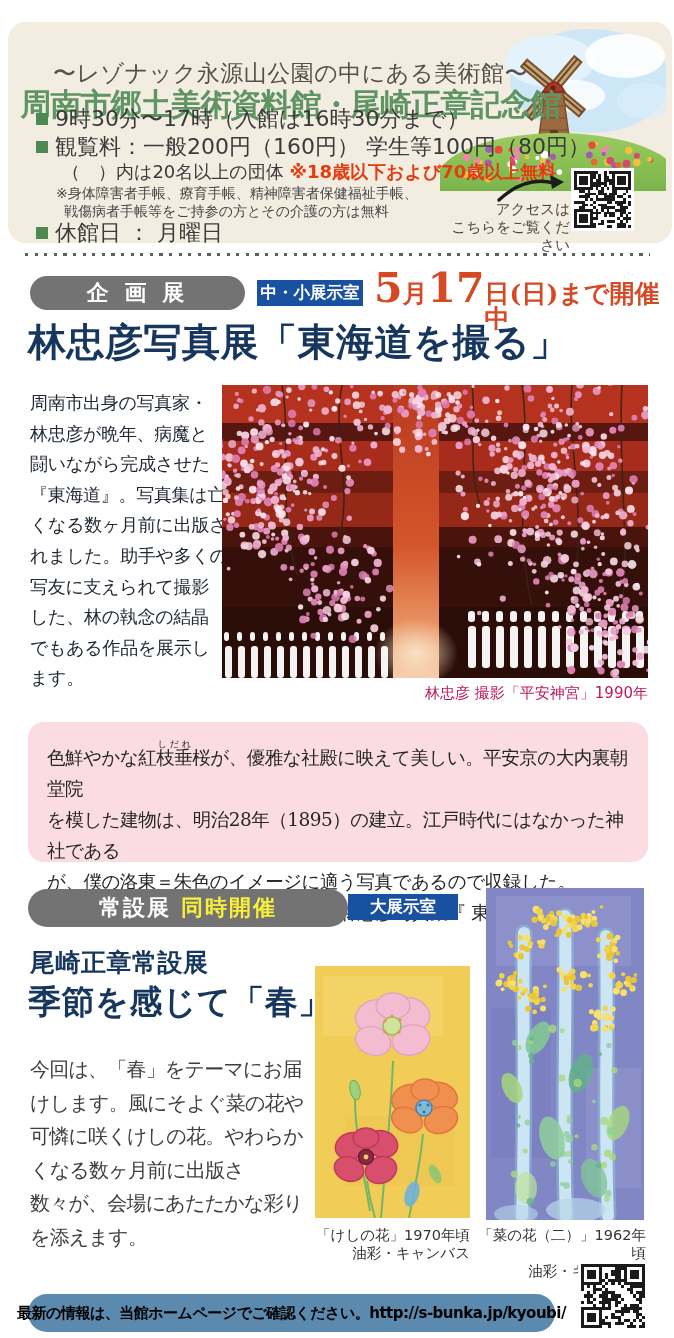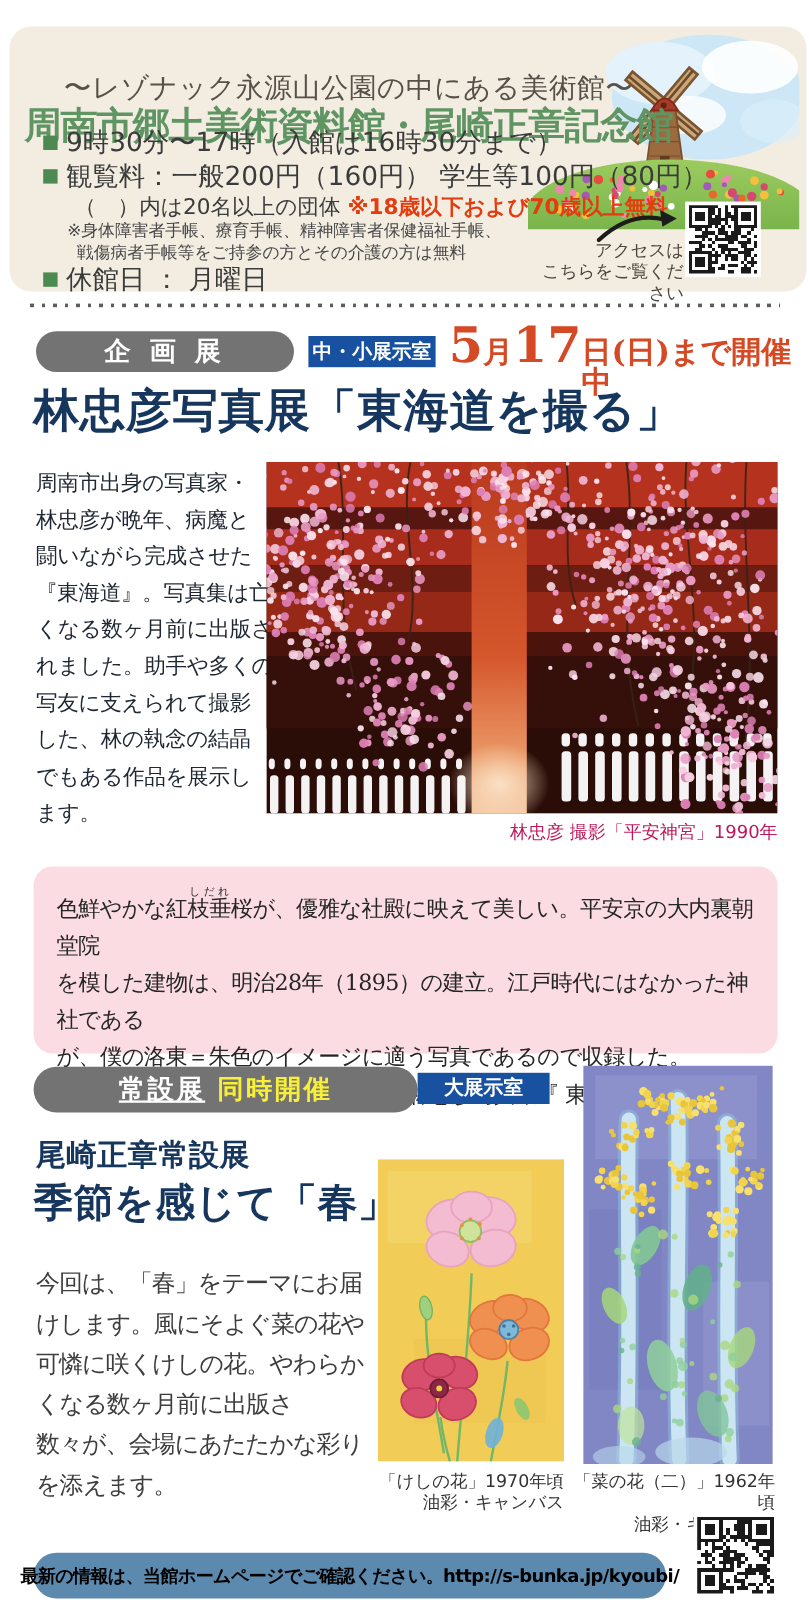--- a/index.html
+++ b/index.html
@@ -29,21 +29,21 @@
   .room-badge{background:#17519f;color:#fff;font-weight:700;font-size:16.5px;
               display:flex;align-items:center;justify-content:center;}
   .serif{font-family:"DejaVu Serif","Liberation Serif",serif;}
   .date-line{display:flex;align-items:baseline;color:#d54a24;font-weight:700;}
   .date-line .big{font-size:41px;line-height:1;}
   .date-line .sm{font-size:25px;line-height:1;}
   .h-title{color:#16365d;font-weight:800;letter-spacing:.5px;}
   
   .body1{width:200px;font-size:18px;letter-spacing:-.3px;line-height:30.6px;color:#1f2732;}
   .caption{font-size:15px;color:#be185d;text-align:right;}
-  .quote-box{left:28px;top:722px;width:620px;height:156px;background:#fadce2;border-radius:16px;
+  .quote-box{left:28px;top:722px;width:620px;height:140px;background:#fadce2;border-radius:16px;
              box-sizing:border-box;padding:17px 16px 0 19px;}
   .quote-box .qline{font-size:18.5px;letter-spacing:-.5px;line-height:31px;color:#262626;}
   .quote-box ruby rt{font-size:9px;letter-spacing:0;color:#262626;}
   .attribution{text-align:right;padding-right:52px;}
   .body2{width:295px;font-size:20px;letter-spacing:-.8px;line-height:33.5px;color:#3e3e3e;}
   .art-caption{font-size:14.5px;color:#333;text-align:right;line-height:18px;}
   
   .footer-pill{left:28px;top:1294px;width:527px;height:38px;background:#5c89ae;border-radius:19px;
                display:flex;align-items:center;justify-content:center;}
   .footer-pill span{color:#000000;font-weight:700;font-size:15px;letter-spacing:-.5px;white-space:nowrap;}
@@ -1407,21 +1407,21 @@
   <div class="abs quote-box">
     <div class="qline serif">
       <span>色鮮やかな紅</span><ruby><span>枝垂</span><rt>しだれ</rt></ruby><span>桜が、優雅な社殿に映えて美しい。平安京の大内裏朝堂院</span>
     </div>
     <div class="qline serif">を模した建物は、明治28年（1895）の建立。江戸時代にはなかった神社である</div>
     <div class="qline serif">が、僕の洛東＝朱色のイメージに適う写真であるので収録した。</div>
     <div class="qline serif attribution">―林忠彦写真集『 東海道』より</div>
   </div>
 
   <div class="abs pill" style="left:28px;top:889px;width:320px;height:38px;">
-    <span class="pill-label" style="letter-spacing:2px;text-decoration:underline;">常設展</span>
+    <span class="pill-label" style="letter-spacing:2px;">常設展</span>
     <span class="pill-sub">同時開催</span>
   </div>
   <div class="abs room-badge" style="left:348px;top:894px;width:110px;height:26px;">
     <span>大展示室</span>
   </div>
   <div class="abs h-title serif" style="left:30px;top:946px;font-size:25px;">尾崎正章常設展</div>
   <div class="abs h-title serif" style="left:28px;top:980px;font-size:33px;">季節を感じて「春」</div>
 
   <div class="abs body2" style="left:30px;top:1053px;">
     <div>今回は、「春」をテーマにお届</div>

